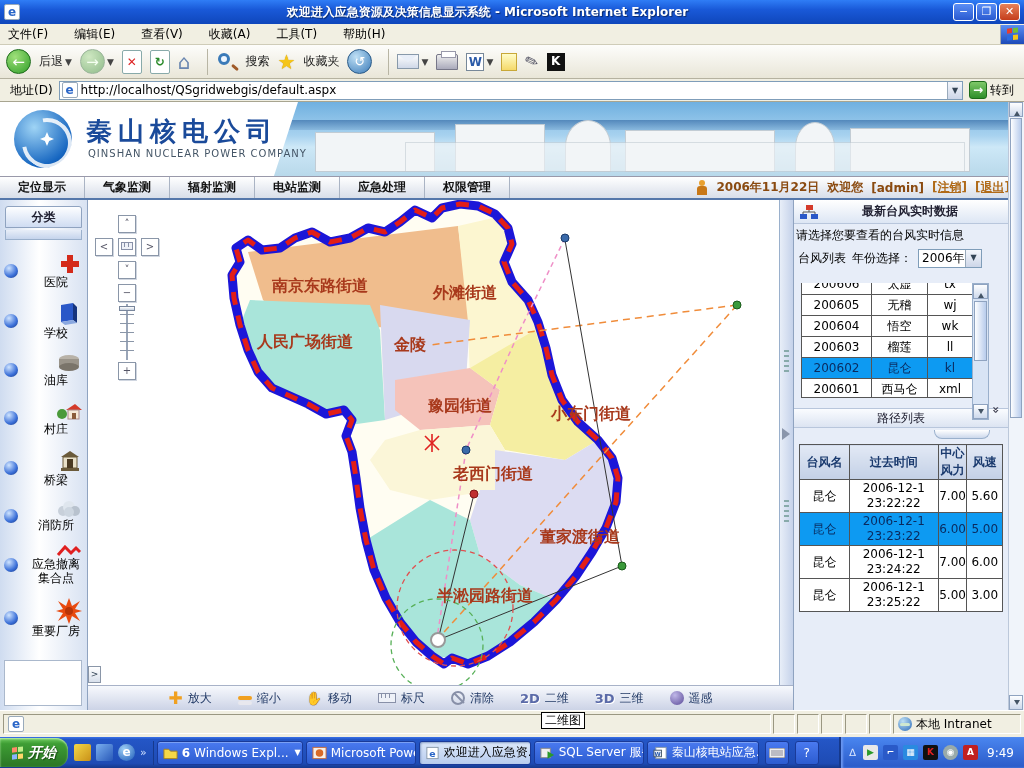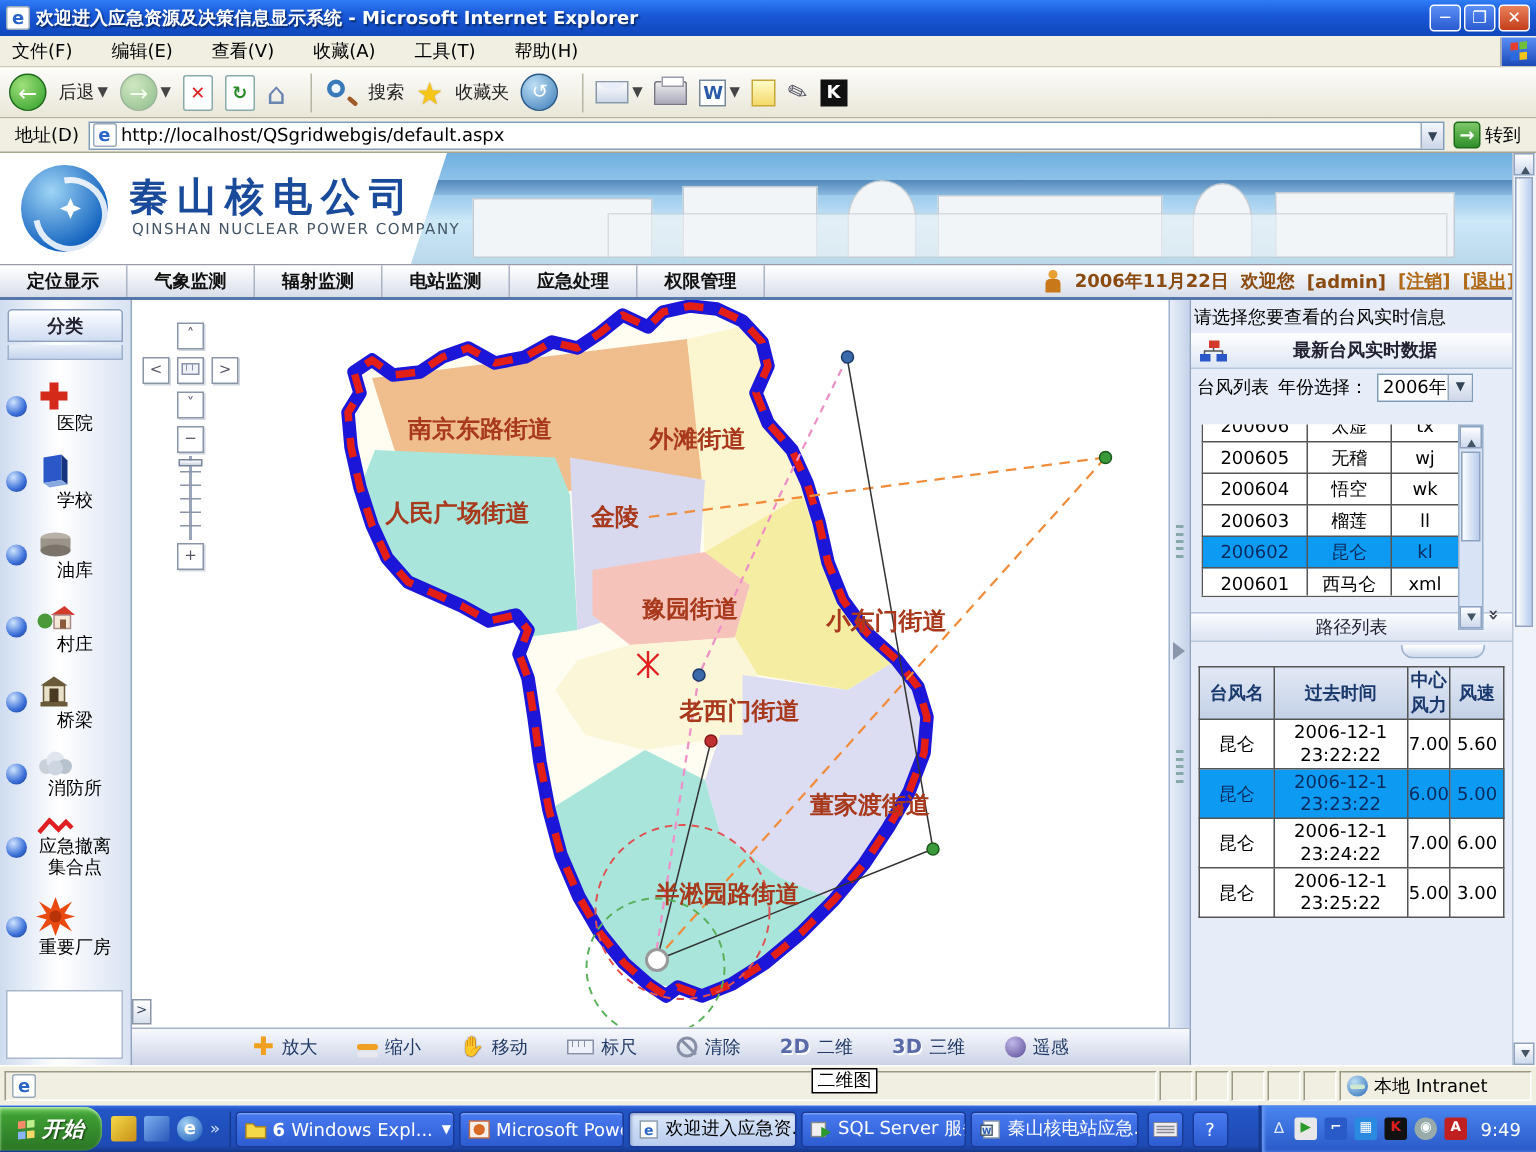--- a/index.html
+++ b/index.html
@@ -2,21 +2,21 @@
 <html><head>
 <meta charset="utf-8">
 <style>
   * { margin:0; padding:0; box-sizing:border-box; }
   html,body { width:1024px; height:768px; font-family:"DejaVu Sans","Liberation Sans",sans-serif; font-size:12px; background:#ece9d8; overflow:hidden; }
   .abs { position:absolute; }
   #screen { position:relative; width:1024px; height:768px; background:#fff; }
 
   
   #titlebar { left:0; top:0; width:1024px; height:24px; background:linear-gradient(180deg,#2f7df6 0%,#1959d8 40%,#0f46bb 100%); color:#fff; display:flex; align-items:center; padding:0 4px; }
-  #titlebar .title { font-weight:bold; font-size:12px; text-shadow:1px 1px 1px #0a2a6a; flex:1; white-space:nowrap; overflow:hidden; }
+  #titlebar .title { font-weight:bold; font-size:12px; text-shadow:1px 1px 1px #0a2a6a; flex:1; white-space:nowrap; overflow:hidden;text-align:center; }
   .ie-ico { width:16px; height:16px; background:#fff; border:1px solid #9ab; border-radius:2px; color:#2a66c8; font-weight:bold; font-size:12px; line-height:14px; text-align:center; margin-right:4px; }
   .winbtn { width:21px; height:18px; margin-left:2px; border:1px solid #fff; border-radius:3px; color:#fff; font-size:11px; line-height:16px; text-align:center; background:linear-gradient(#5a8ef5,#2a5ad0); }
   .winbtn.close { background:linear-gradient(#e8825a,#c43d1b); }
 
   
   #menubar { left:0; top:24px; width:1024px; height:21px; background:#f1efe2; border-bottom:1px solid #cfccb8; display:flex; align-items:center; padding-left:8px; }
   #menubar .mitem { margin-right:26px; color:#000; }
   #winflag { margin-left:auto; width:24px; height:19px; background:linear-gradient(#5a8ef5,#1c4ab8); border-left:1px solid #aaa; display:flex; align-items:center; justify-content:center; }
   .flag { width:12px; height:12px; display:grid; grid-template-columns:5px 5px; grid-gap:1px; transform:skewY(-6deg); }
   .flag i { display:block; height:5px; }
@@ -78,21 +78,21 @@
 
   
   #main { left:0; top:200px; width:1024px; height:510px; background:#fff; }
 
   
   #sidebar { left:0; top:0; width:88px; height:510px; background:linear-gradient(90deg,#cfdcf0,#ffffff 45%,#d8e2f2); border-right:1px solid #8fa3c0; }
   #cat-header { margin:6px 5px 2px 5px; height:22px; background:linear-gradient(#fdfeff,#cfdcf2); border:1px solid #8fa3c0; border-radius:3px 3px 0 0; text-align:center; line-height:20px; font-weight:bold; color:#223; }
   #cat-strip { margin:0 5px; height:10px; background:linear-gradient(#e8eef8,#c5d4ec); border:1px solid #9ab0cc; border-top:none; }
   .cat-item { display:flex; align-items:center; margin:13px 2px 0 4px; }
   .sphere { width:14px; height:14px; border-radius:50%; background:radial-gradient(circle at 35% 30%,#cfe4ff,#3a6fd8 60%,#16347e); margin-right:6px; flex:none; }
-  .cat-body { width:58px; display:flex; flex-direction:column; align-items:flex-start; }
+  .cat-body { width:58px; display:flex; flex-direction:column; align-items:flex-end; }
   .cat-body svg { display:block; }
   .cat-label { color:#000; text-align:center; line-height:14px; width:52px; }
   #sidebar-bottom { position:absolute; left:4px; bottom:4px; width:78px; height:46px; background:#fff; border:1px solid #aab8cc; }
 
   
   #maparea { left:88px; top:0; width:691px; height:485px; background:#fff; overflow:hidden; }
   #map-svg { position:absolute; left:0; top:0; }
   .panbtn { position:absolute; width:18px; height:18px; background:#fff; border:1px solid #8a96a8; box-shadow:1px 1px 0 #d0d6e0; color:#556; font-size:10px; text-align:center; line-height:16px; }
   #zoomslider { position:absolute; left:30px; top:104px; width:18px; height:56px; }
   #zoomslider .rail { position:absolute; left:8px; top:0; width:2px; height:56px; background:#99a5b8; }
@@ -534,30 +534,30 @@
         </div>
     </div>
 
     <div id="splitter" class="abs">
       <div class="grip" style="top:150px"></div>
       <div class="arrow"></div>
       <div class="grip" style="top:300px"></div>
     </div>
 
     <div id="rightpanel" class="abs">
-      <div id="rp-hint">请选择您要查看的台风实时信息</div>
       <div id="rp-title">
         <svg width="18" height="16">
             <rect x="6" y="1" width="7" height="5" fill="#d43a2a"></rect>
             <rect x="0" y="10" width="7" height="5" fill="#2a58c8"></rect>
             <rect x="11" y="10" width="7" height="5" fill="#2a58c8"></rect>
             <path d="M9,6 V8 M3,10 V8 H15 V10" stroke="#555" fill="none"></path>
           </svg>
         <span class="txt">最新台风实时数据</span>
       </div>
+      <div id="rp-hint">请选择您要查看的台风实时信息</div>
       <div id="rp-controls">
         <span>台风列表</span>
         <span>年份选择：</span>
         <div id="year-select">
           <span class="val">2006年</span>
           <span class="btn">▼</span>
         </div>
       </div>
 
       <div id="tp-wrap">

